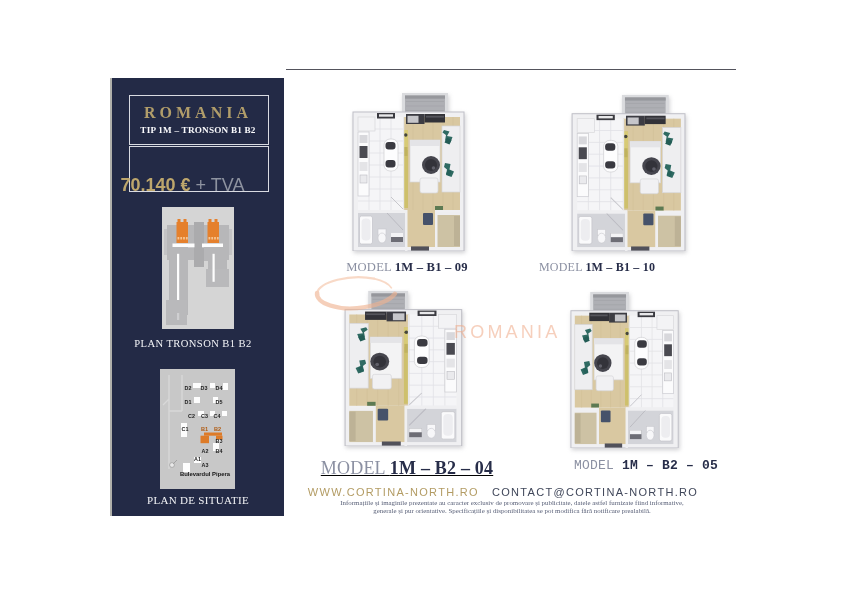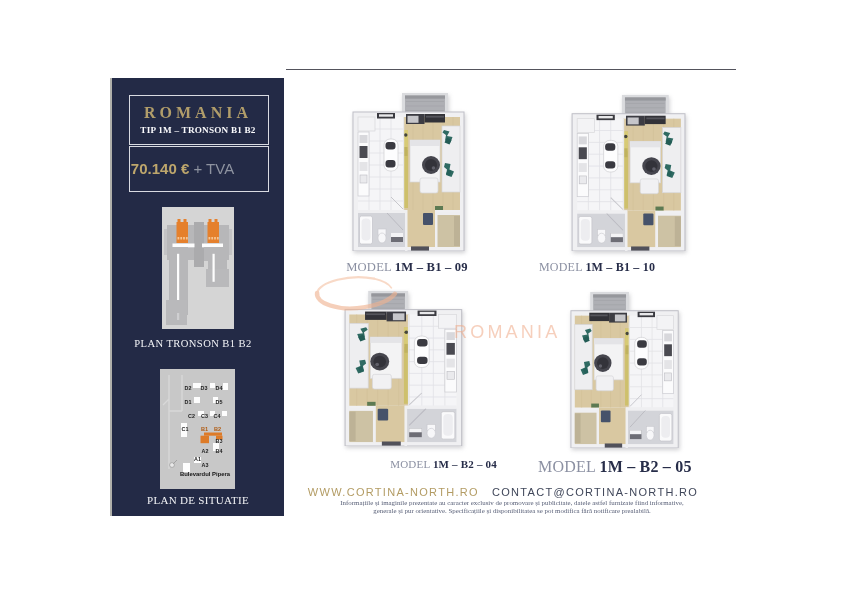--- a/index.html
+++ b/index.html
@@ -16,21 +16,21 @@
 <div class="abs" style="left:112px;top:78px;width:172px;height:438px;background:#232a46;box-shadow:-2px 0 0 #b0b0ab;"></div>
 
 <div class="abs" style="left:129px;top:95px;width:138px;height:48px;border:1px solid #d9dbe2;"></div>
 
 <div class="abs serif" style="left:113px;top:104px;width:170px;text-align:center;color:#b19d6a;font-size:16px;font-weight:bold;letter-spacing:4px;">ROMANIA</div>
 
 <div class="abs serif" style="left:113px;top:125px;width:170px;text-align:center;color:#fbfbfd;font-size:9.2px;font-weight:bold;letter-spacing:0.2px;">TIP 1M – TRONSON B1 B2</div>
 
 <div class="abs" style="left:129px;top:146px;width:138px;height:44px;border:1px solid #d9dbe2;"></div>
 
-<div class="abs" style="left:113px;top:160px;width:139px;text-align:center;font-size:15px;"><span style="color:#bda66c;font-weight:bold;">70.140 €</span> <span style="color:#8e93a0;">+ TVA</span></div>
+<div class="abs" style="left:113px;top:175px;width:139px;text-align:center;font-size:18px;"><span style="color:#bda66c;font-weight:bold;">70.140 €</span> <span style="color:#8e93a0;">+ TVA</span></div>
 
 <svg class="abs" style="left:162px;top:207px" width="72" height="122" viewBox="0 0 72 122">
 
 <rect x="0" y="0" width="72" height="122" fill="#d5d5d5"></rect>
 
 <g>
       <rect x="5" y="18" width="62" height="35" fill="#b7b7b9"></rect>
 <rect x="2" y="22" width="3" height="26" fill="#c3c3c5"></rect>
 <rect x="67" y="22" width="3" height="26" fill="#c3c3c5"></rect>
 <rect x="32" y="15" width="10" height="45" fill="#ababad"></rect>
@@ -733,23 +733,23 @@
 <rect x="11" y="120" width="49" height="2.6" fill="#efeff1"></rect>
 <rect x="58" y="120" width="2.5" height="41" fill="#efeff1"></rect>
       </g>
 </g>
   </svg>
 
 <div class="abs serif" style="left:317px;top:260px;width:180px;text-align:center;font-size:12.6px;letter-spacing:0.2px;"><span style="color:#8b90a2;">MODEL </span><span style="color:#272d49;font-weight:bold;">1M – B1 – 09</span></div>
 
 <div class="abs serif" style="left:539px;top:260px;width:180px;text-align:left;font-size:12px;letter-spacing:0.2px;"><span style="color:#8b90a2;">MODEL </span><span style="color:#272d49;font-weight:bold;">1M – B1 – 10</span></div>
 
-<div class="abs serif" style="left:317px;top:458px;width:180px;text-align:right;font-size:11px;letter-spacing:0.2px;"><span style="color:#8b90a2;">MODEL </span><span style="color:#272d49;font-weight:bold;">1M – B2 – 04</span></div>
-
-<div class="abs serif" style="left:538px;top:458px;width:180px;text-align:left;font-size:16px;letter-spacing:0.2px;"><span style="color:#8b90a2;">MODEL </span><span style="color:#272d49;font-weight:bold;">1M – B2 – 05</span></div>
+<div class="abs serif" style="left:317px;top:458px;width:180px;text-align:center;font-size:18px;letter-spacing:0.2px;text-decoration:underline;"><span style="color:#8b90a2;">MODEL </span><span style="color:#272d49;font-weight:bold;">1M – B2 – 04</span></div>
+
+<div class="abs serif" style="left:538px;top:458px;width:180px;text-align:right;font-size:13px;letter-spacing:0.2px;font-family:Liberation Mono, monospace;"><span style="color:#8b90a2;">MODEL </span><span style="color:#272d49;font-weight:bold;">1M – B2 – 05</span></div>
 
 <svg class="abs" style="left:309px;top:272px" width="95" height="50" viewBox="0 0 105 60" preserveAspectRatio="none">
 <g opacity="0.62" fill="none" stroke-linecap="round">
 <path d="M72 8 C 45 2, 12 12, 9 25" stroke="#f5c3a5" stroke-width="2.6"></path>
 <path d="M9 25 C 7 37, 32 48, 62 42 C 78 39, 90 33, 95 26" stroke="#f0b391" stroke-width="5"></path>
 <path d="M72 8 C 80 10, 88 14, 91 19" stroke="#f5c3a5" stroke-width="2"></path>
 </g>
 </svg>
 
 <div class="abs" style="left:410px;top:322px;width:300px;font-size:18px;letter-spacing:3.2px;color:#efa987;opacity:0.55;font-family:'Liberation Sans',sans-serif;margin-left:44px;">ROMANIA</div>

